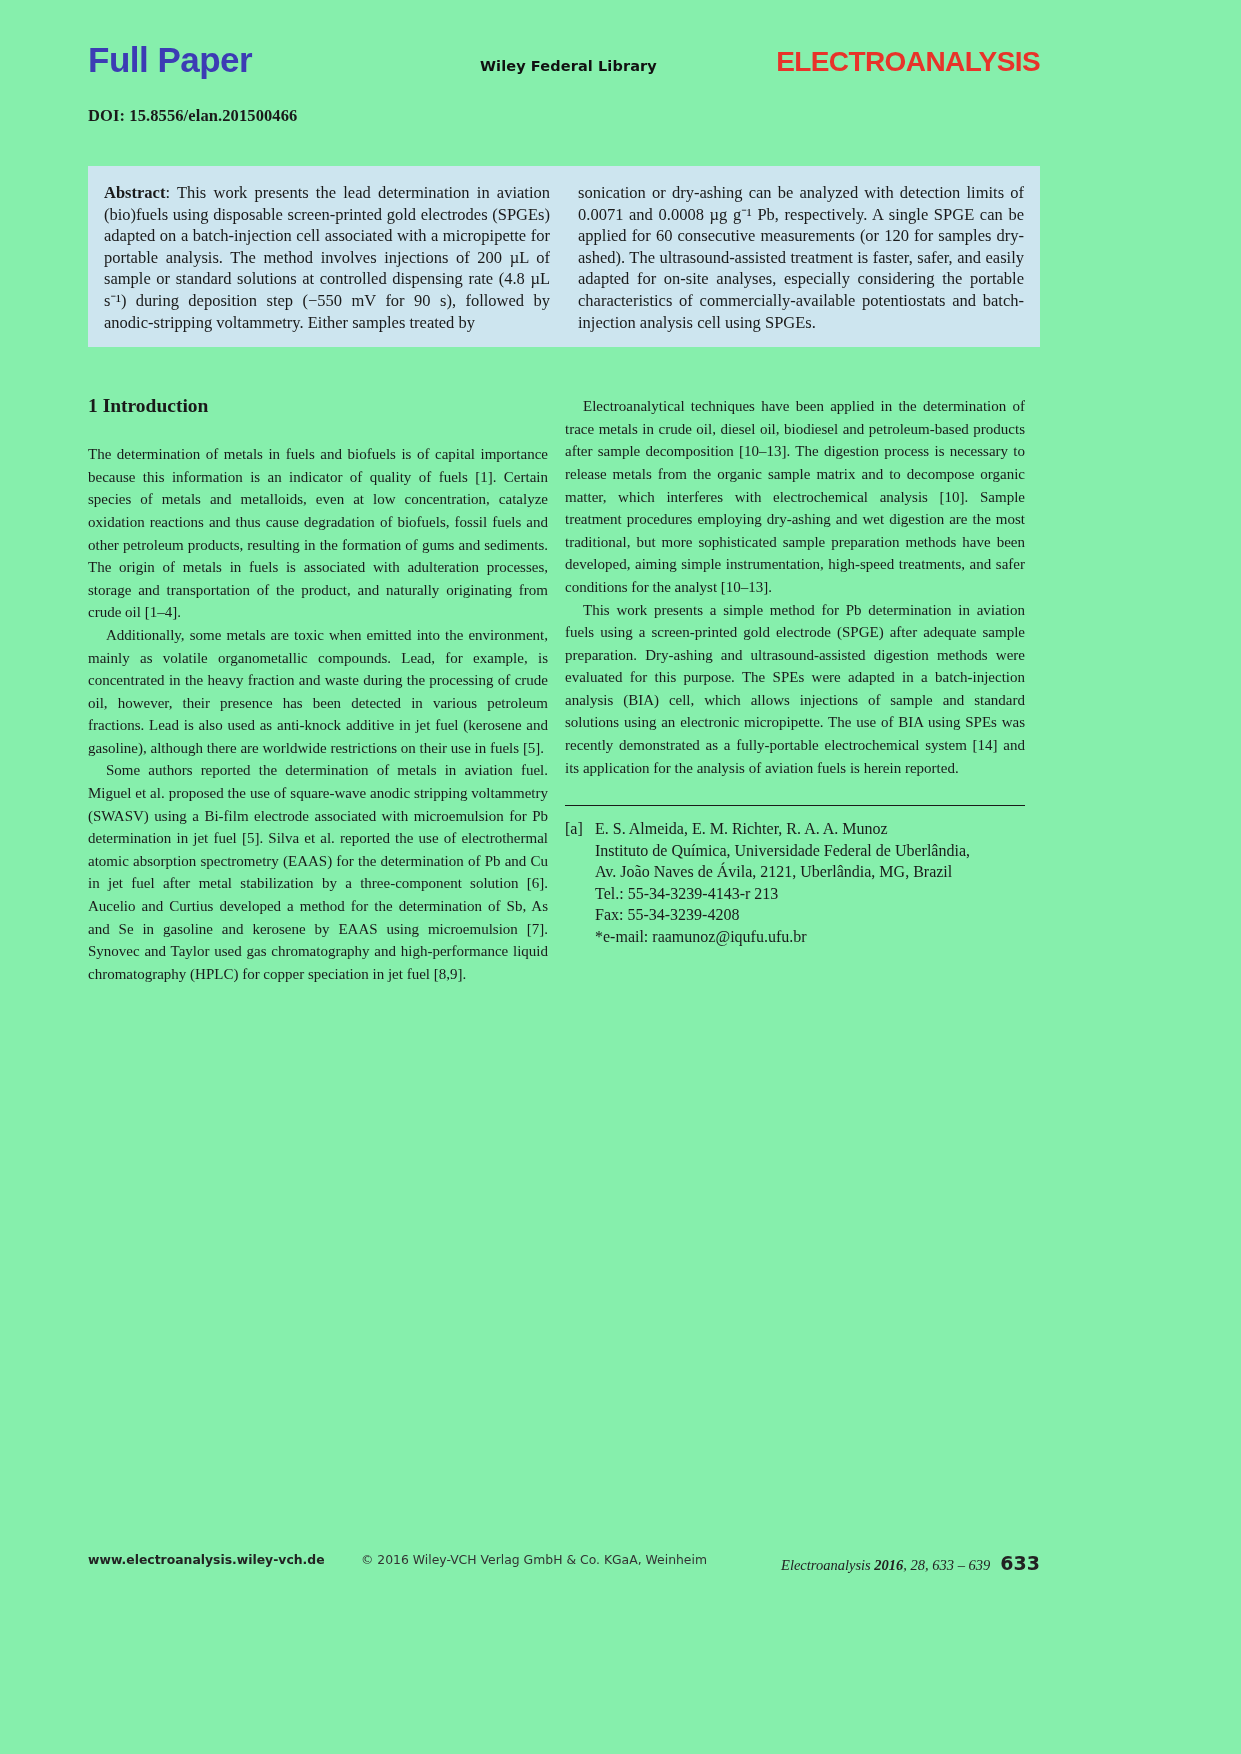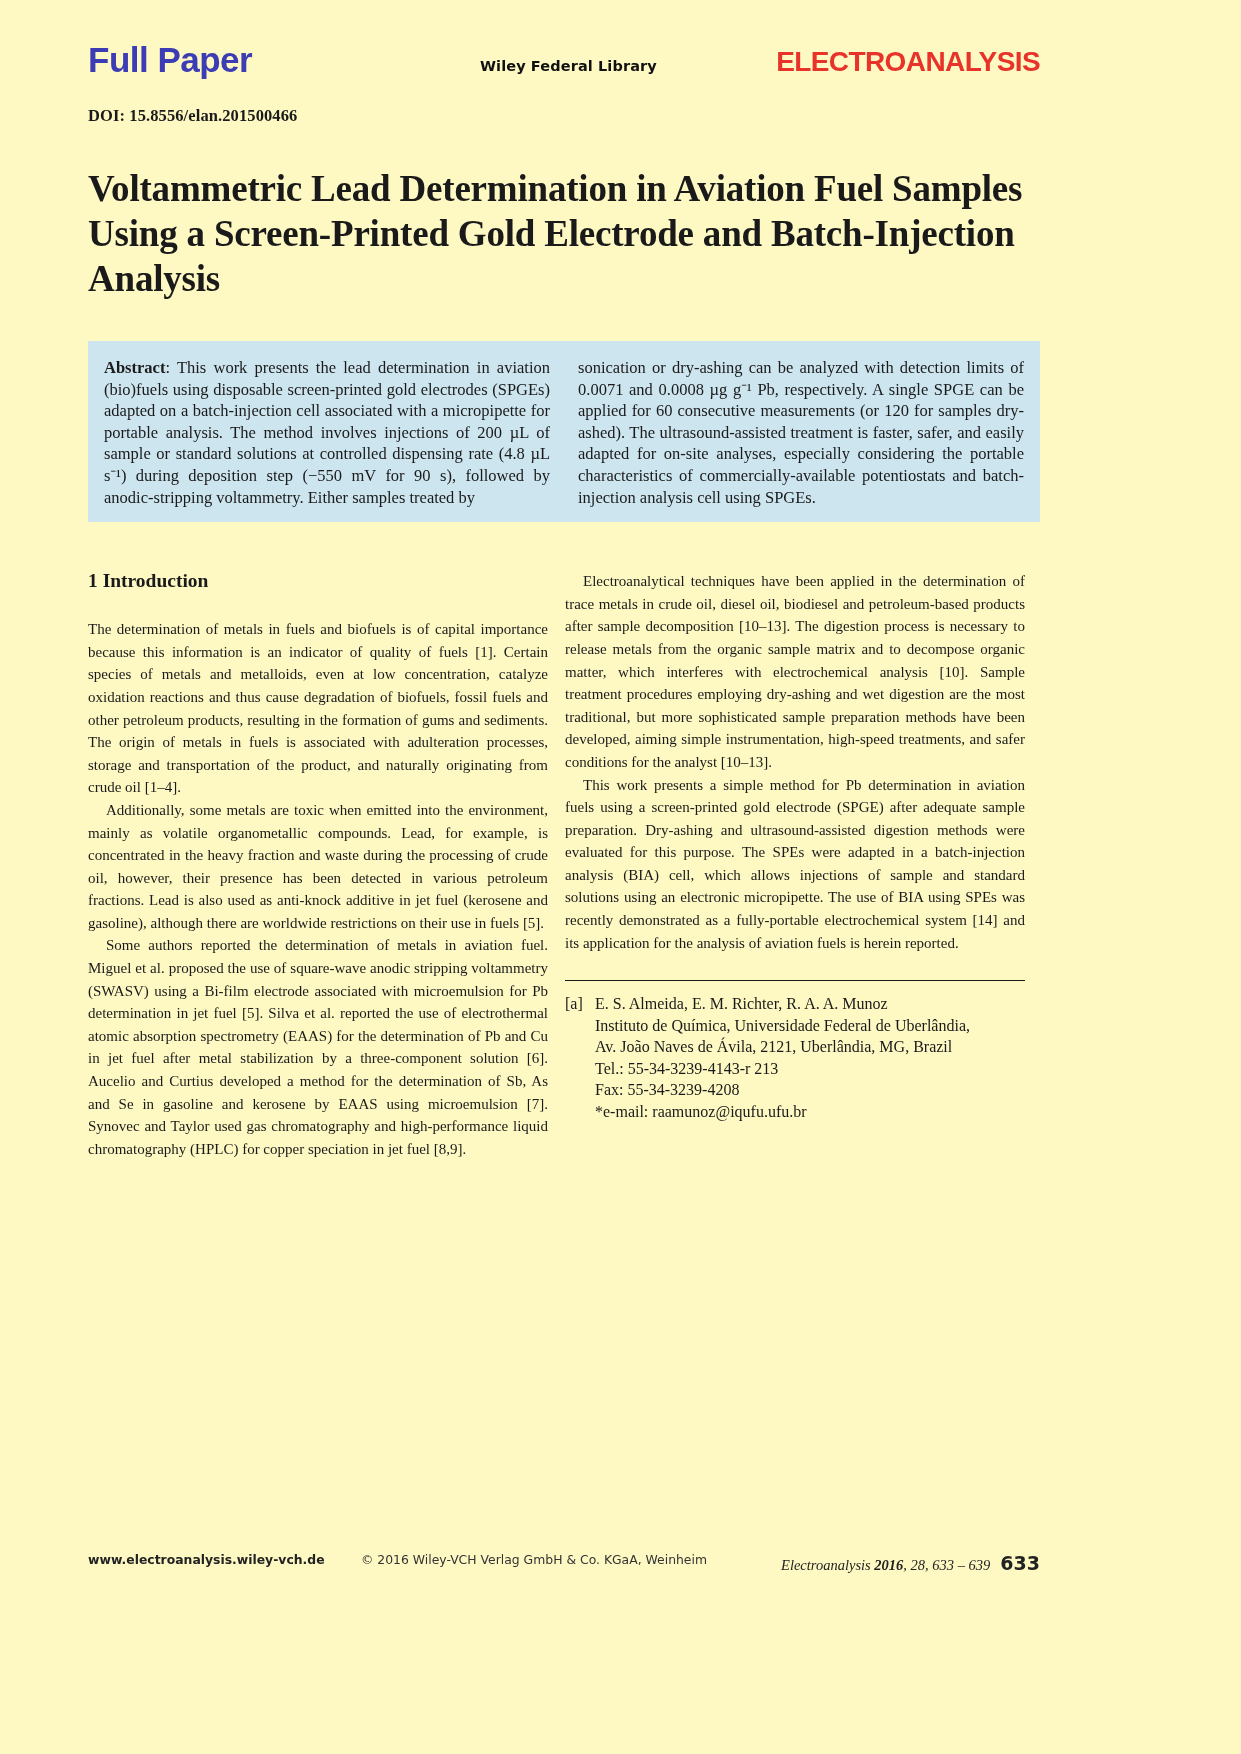--- a/index.html
+++ b/index.html
@@ -13,21 +13,21 @@
     position: relative;
     font-family: "Liberation Serif", serif;
     color: #1a1a1a;
     overflow: hidden;
   }
   .page {
     position: absolute;
     left: 0; top: 0;
     width: 1241px;
     height: 1754px;
-    background: #fef9c3;
+    background: #86efac;
   }
   .content {
     position: absolute;
     left: 88px;
     top: 0;
     width: 952px;
   }
 
   
   .masthead {
@@ -195,21 +195,20 @@
   <div class="content">
 
     <div class="masthead">
       <div class="fullpaper">Full Paper</div>
       <div class="wiley">Wiley Federal Library</div>
       <div class="journal-logo">ELECTROANALYSIS</div>
     </div>
 
     <div class="doi">DOI: 15.8556/elan.201500466</div>
 
-    <div class="title">Voltammetric Lead Determination in Aviation Fuel Samples Using a Screen-Printed Gold Electrode and Batch-Injection Analysis</div>
 
     <div class="abstract-box">
       <div class="abstract-cols">
         <div class="abstract-col"><b>Abstract</b><span>: This work presents the lead determination in aviation (bio)fuels using disposable screen-printed gold electrodes (SPGEs) adapted on a batch-injection cell associated with a micropipette for portable analysis. The method involves injections of 200 µL of sample or standard solutions at controlled dispensing rate (4.8 µL s⁻¹) during deposition step (−550 mV for 90 s), followed by anodic-stripping voltammetry. Either samples treated by</span></div>
         <div class="abstract-col">sonication or dry-ashing can be analyzed with detection limits of 0.0071 and 0.0008 µg g⁻¹ Pb, respectively. A single SPGE can be applied for 60 consecutive measurements (or 120 for samples dry-ashed). The ultrasound-assisted treatment is faster, safer, and easily adapted for on-site analyses, especially considering the portable characteristics of commercially-available potentiostats and batch-injection analysis cell using SPGEs.</div>
       </div>
     </div>
 
     <div class="body">
       <div class="col">

